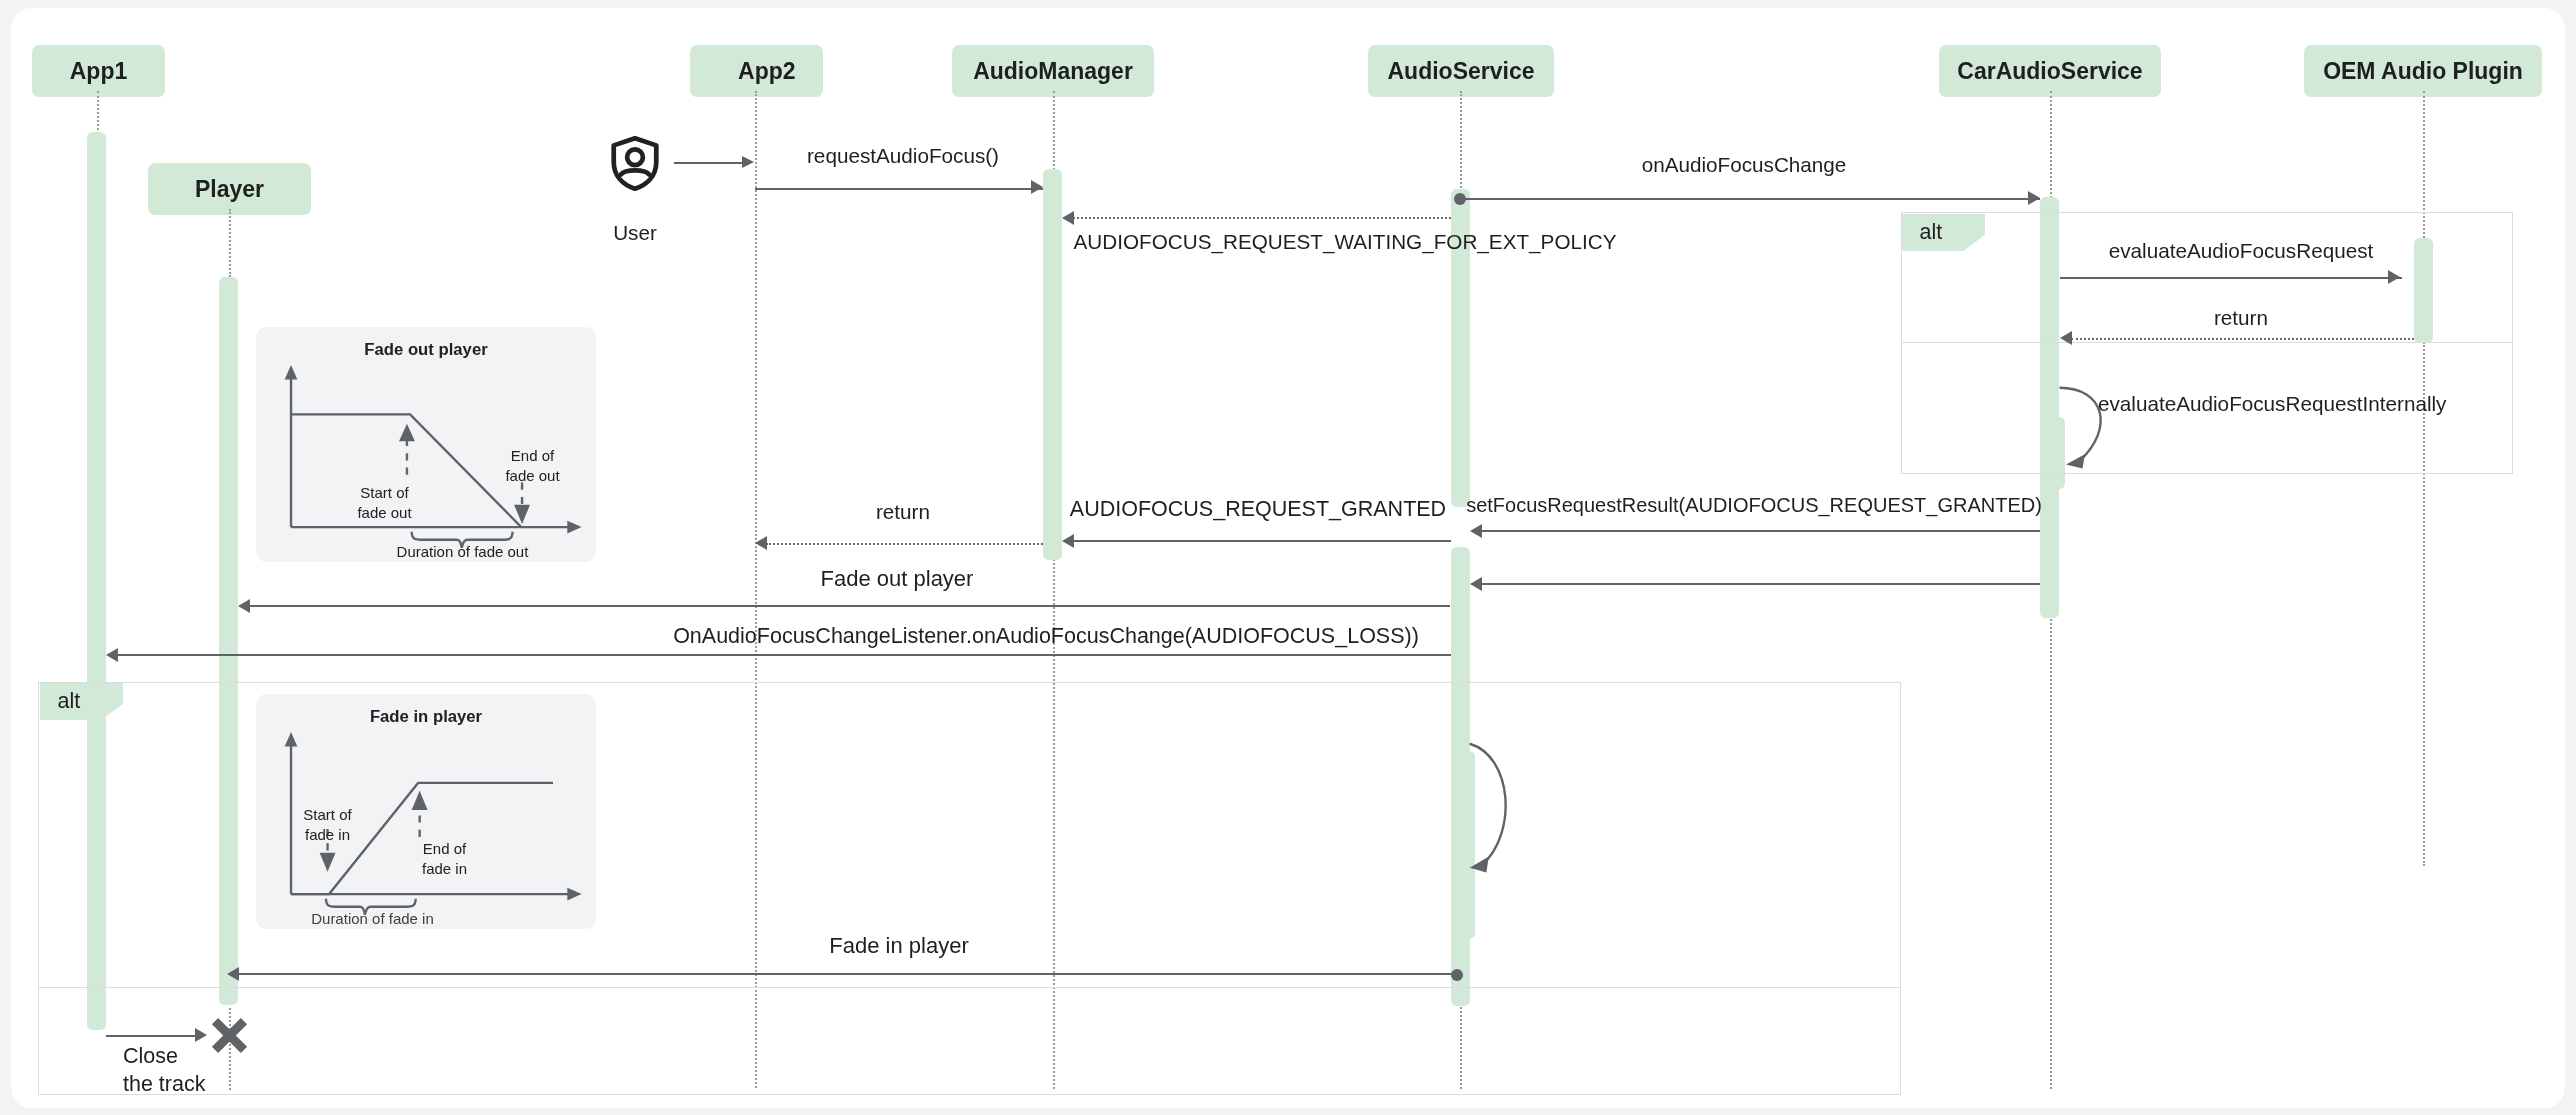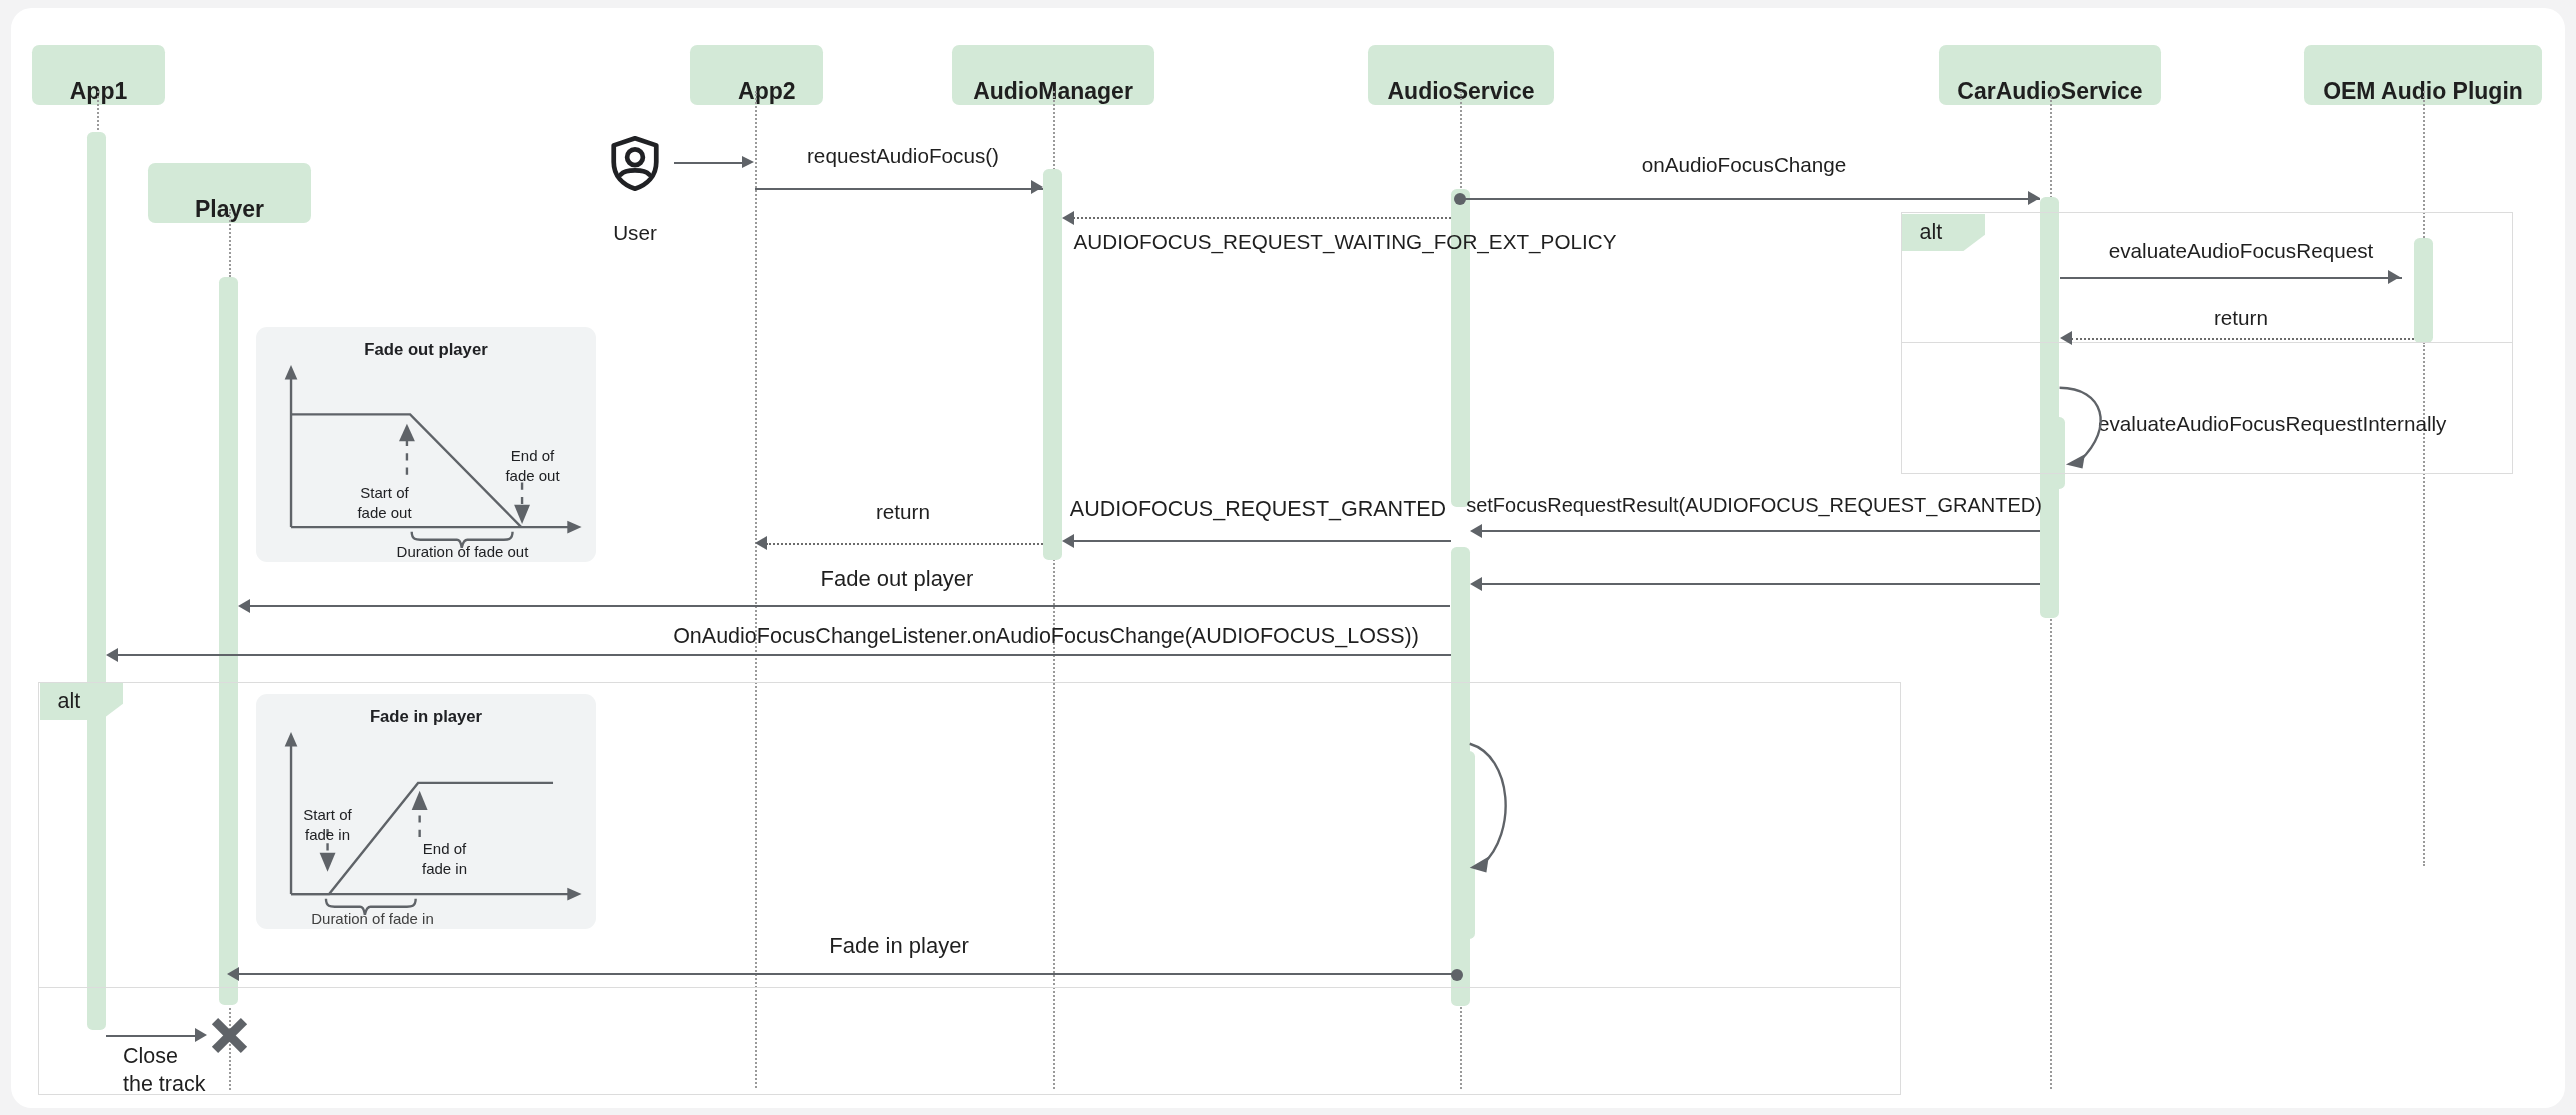--- a/index.html
+++ b/index.html
@@ -31,24 +31,24 @@
     height: 1116px;
   }
   .lifeline-head {
     position: absolute;
     background: #d3e9d7;
     border-radius: 7.2px;
     color: #1f1f1f;
     font-weight: bold;
     font-size: 23px;
     display: flex;
-    align-items: flex-end;
+    align-items: center;
     justify-content: center;
     text-align: center;
-    height: 60px;
+    height: 52px;
     white-space: nowrap;
     padding: 0 14.3px;
     box-sizing: border-box;
   }
   .lifeline-line {
     position: absolute;
     width: 0;
     border-left: 2.4px dotted #9a9a9a;
   }
   .activation {
@@ -235,21 +235,21 @@
     </div>
     <div class="msg-line" style="left:2060px; top:277px; width:342px;"></div>
     <div class="arrow-r" style="left:2388px; top:270px;"></div>
 
     <div class="msg-label" style="left:2241px; top:305px; transform:translateX(-50%);">
       <span>return</span>
     </div>
     <div class="msg-line dotted" style="left:2071px; top:338px; width:343px;"></div>
     <div class="arrow-l" style="left:2060px; top:331px;"></div>
 
-    <div class="msg-label" style="left:2098px; top:411px;">
+    <div class="msg-label" style="left:2098px; top:391px;">
       <span>evaluateAudioFocusRequestInternally</span>
     </div>
     <svg class="self-loop" style="left:2058px; top:383px;" width="87" height="91" viewBox="0 0 110 115">
       <path d="M2 6 C58 6 72 56 28 98" fill="none" stroke="#5f6368" stroke-width="3"></path>
       <polygon points="34,90 10,103 31,108" fill="#5f6368"></polygon>
     </svg>
 
     <div class="msg-label" style="left:1754px; top:493px; transform:translateX(-50%); font-size:20px;">
       <span>setFocusRequestResult(AUDIOFOCUS_REQUEST_GRANTED)</span>
     </div>

